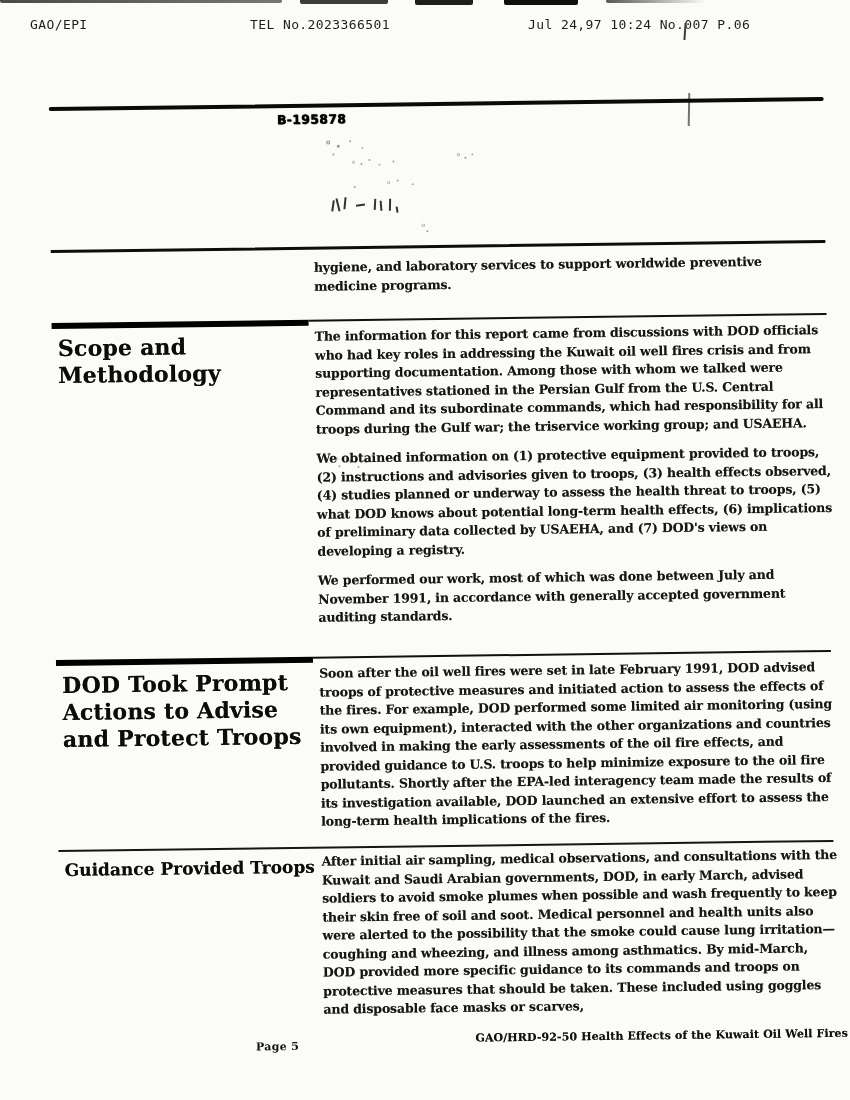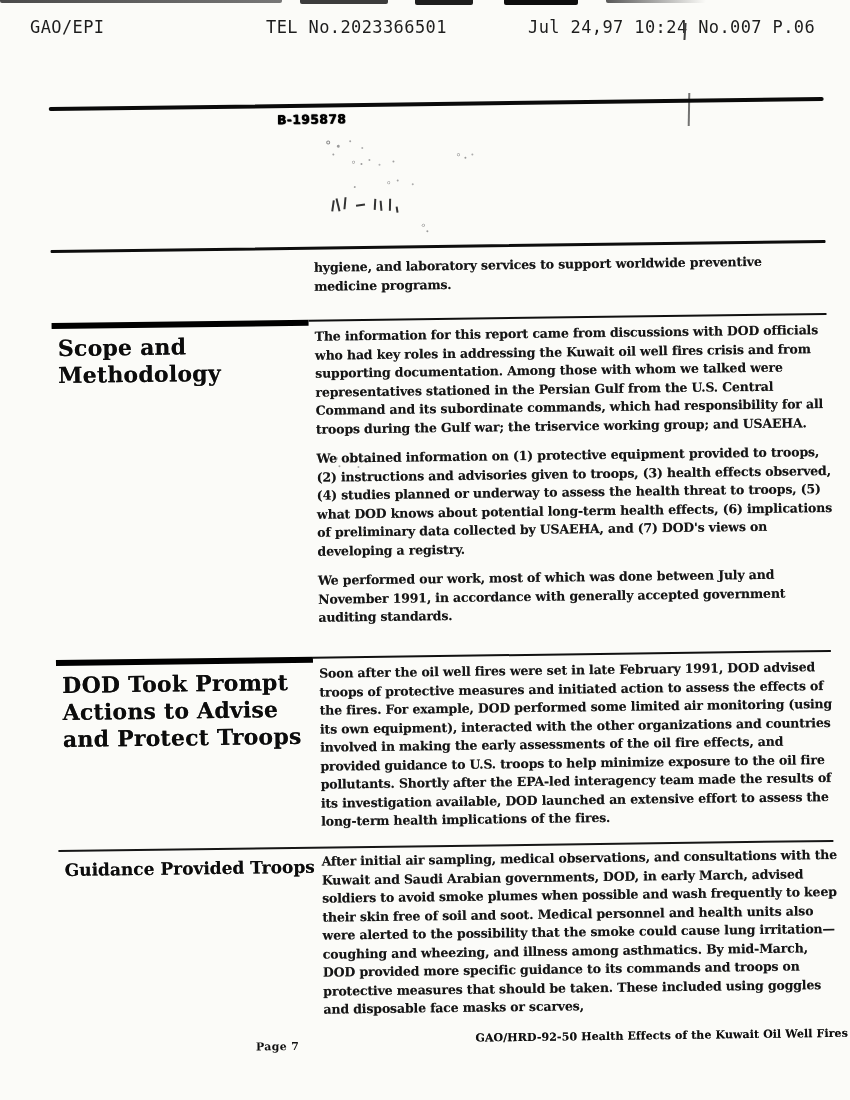--- a/index.html
+++ b/index.html
@@ -17,28 +17,28 @@
   .edge-a{left:0;width:282px;height:3px;background:linear-gradient(90deg,#4a4a4a,#777);}
   .edge-b{left:300px;width:88px;height:4px;background:#3c3c3c;}
   .edge-c{left:415px;width:58px;height:5px;background:#1e1e1e;}
   .edge-d{left:504px;width:74px;height:5px;background:#0e0e0e;}
   .edge-e{left:606px;width:100px;height:3px;background:linear-gradient(90deg,#585858,rgba(120,120,120,0));}
 
   
   .fax-header span{
     position:absolute;
     font-family:"DejaVu Sans Mono", monospace;
-    font-size:17px;
+    font-size:13px;
     letter-spacing:.4px;
     color:#1d1d1d;
     white-space:nowrap;
     top:17px;
   }
   .fax-station{left:30px;}
-  .fax-tel{left:266px;}
+  .fax-tel{left:250px;}
   .fax-time{left:528px;}
 
   .tick{position:absolute;background:#3d3d3d;}
   .tick-a{left:684px;top:23px;width:2px;height:17px;transform:rotate(4deg);}
   .tick-b{left:688px;top:93px;width:2px;height:33px;background:#5b5b5b;opacity:.85;transform:rotate(1deg);}
 
   
   .doc{
     position:absolute;left:55px;top:88px;width:775px;height:995px;
     transform:rotate(-0.75deg);
@@ -186,17 +186,17 @@
 
   <div class="sec sec-3">
     <div class="full-rule"></div>
     <h3 class="sec-subheading">Guidance Provided Troops</h3>
     <div class="sec-body">
       <p class="body-text">After initial air sampling, medical observations, and consultations with the Kuwait and Saudi Arabian governments, DOD, in early March, advised soldiers to avoid smoke plumes when possible and wash frequently to keep their skin free of soil and soot. Medical personnel and health units also were alerted to the possibility that the smoke could cause lung irritation—coughing and wheezing, and illness among asthmatics. By mid-March, DOD provided more specific guidance to its commands and troops on protective measures that should be taken. These included using goggles and disposable face masks or scarves,</p>
     </div>
   </div>
 
   <div class="footer">
-    <span class="page-label">Page 7</span>
+    <span class="page-label">Page 5</span>
     <span class="report-label">GAO/HRD-92-50 Health Effects of the Kuwait Oil Well Fires</span>
   </div>
 
 </div>
 
 </body></html>

